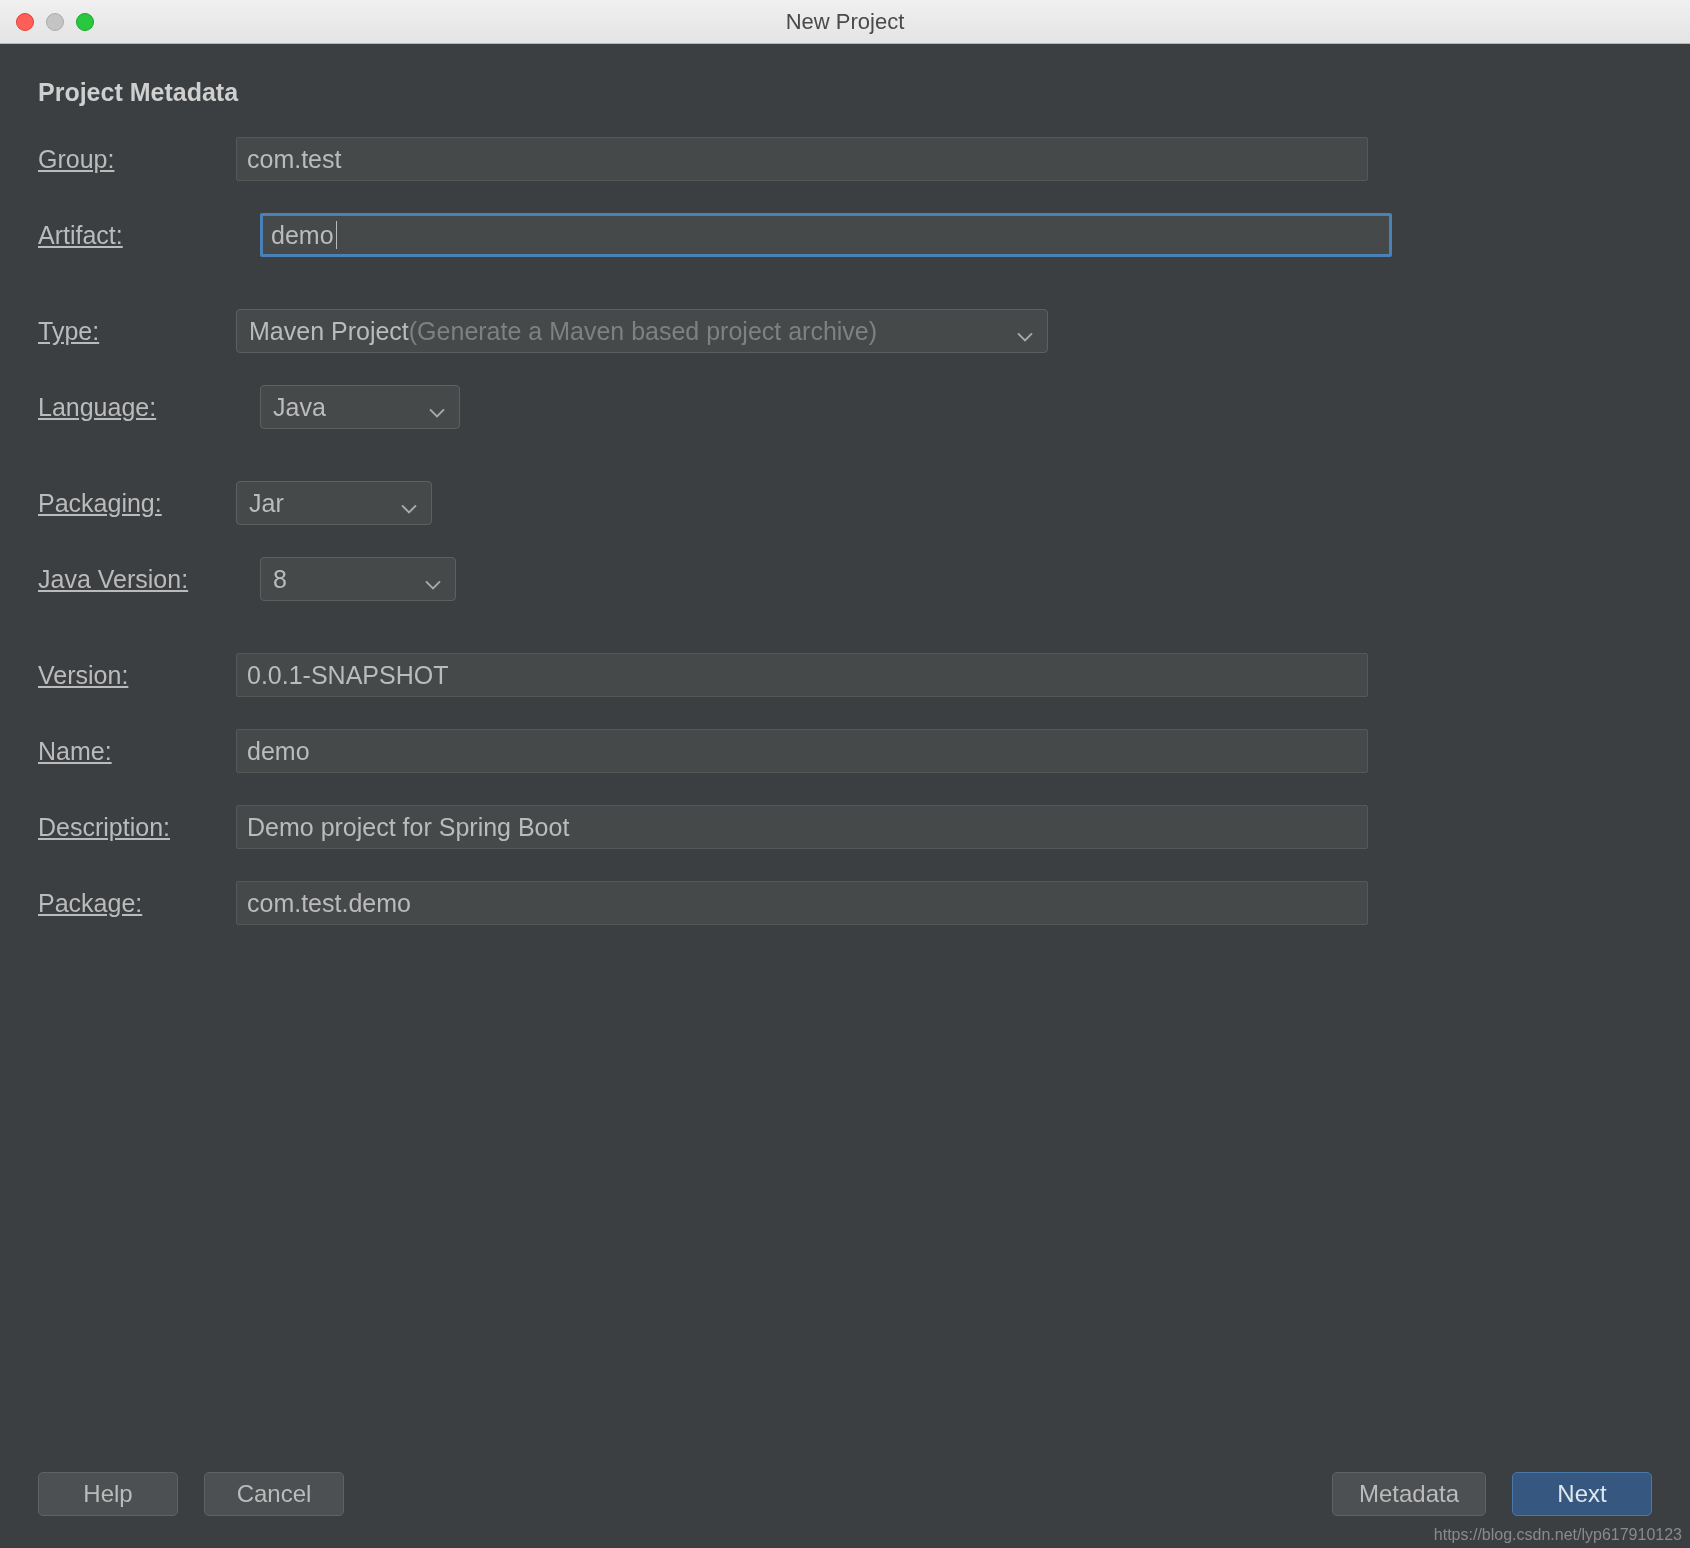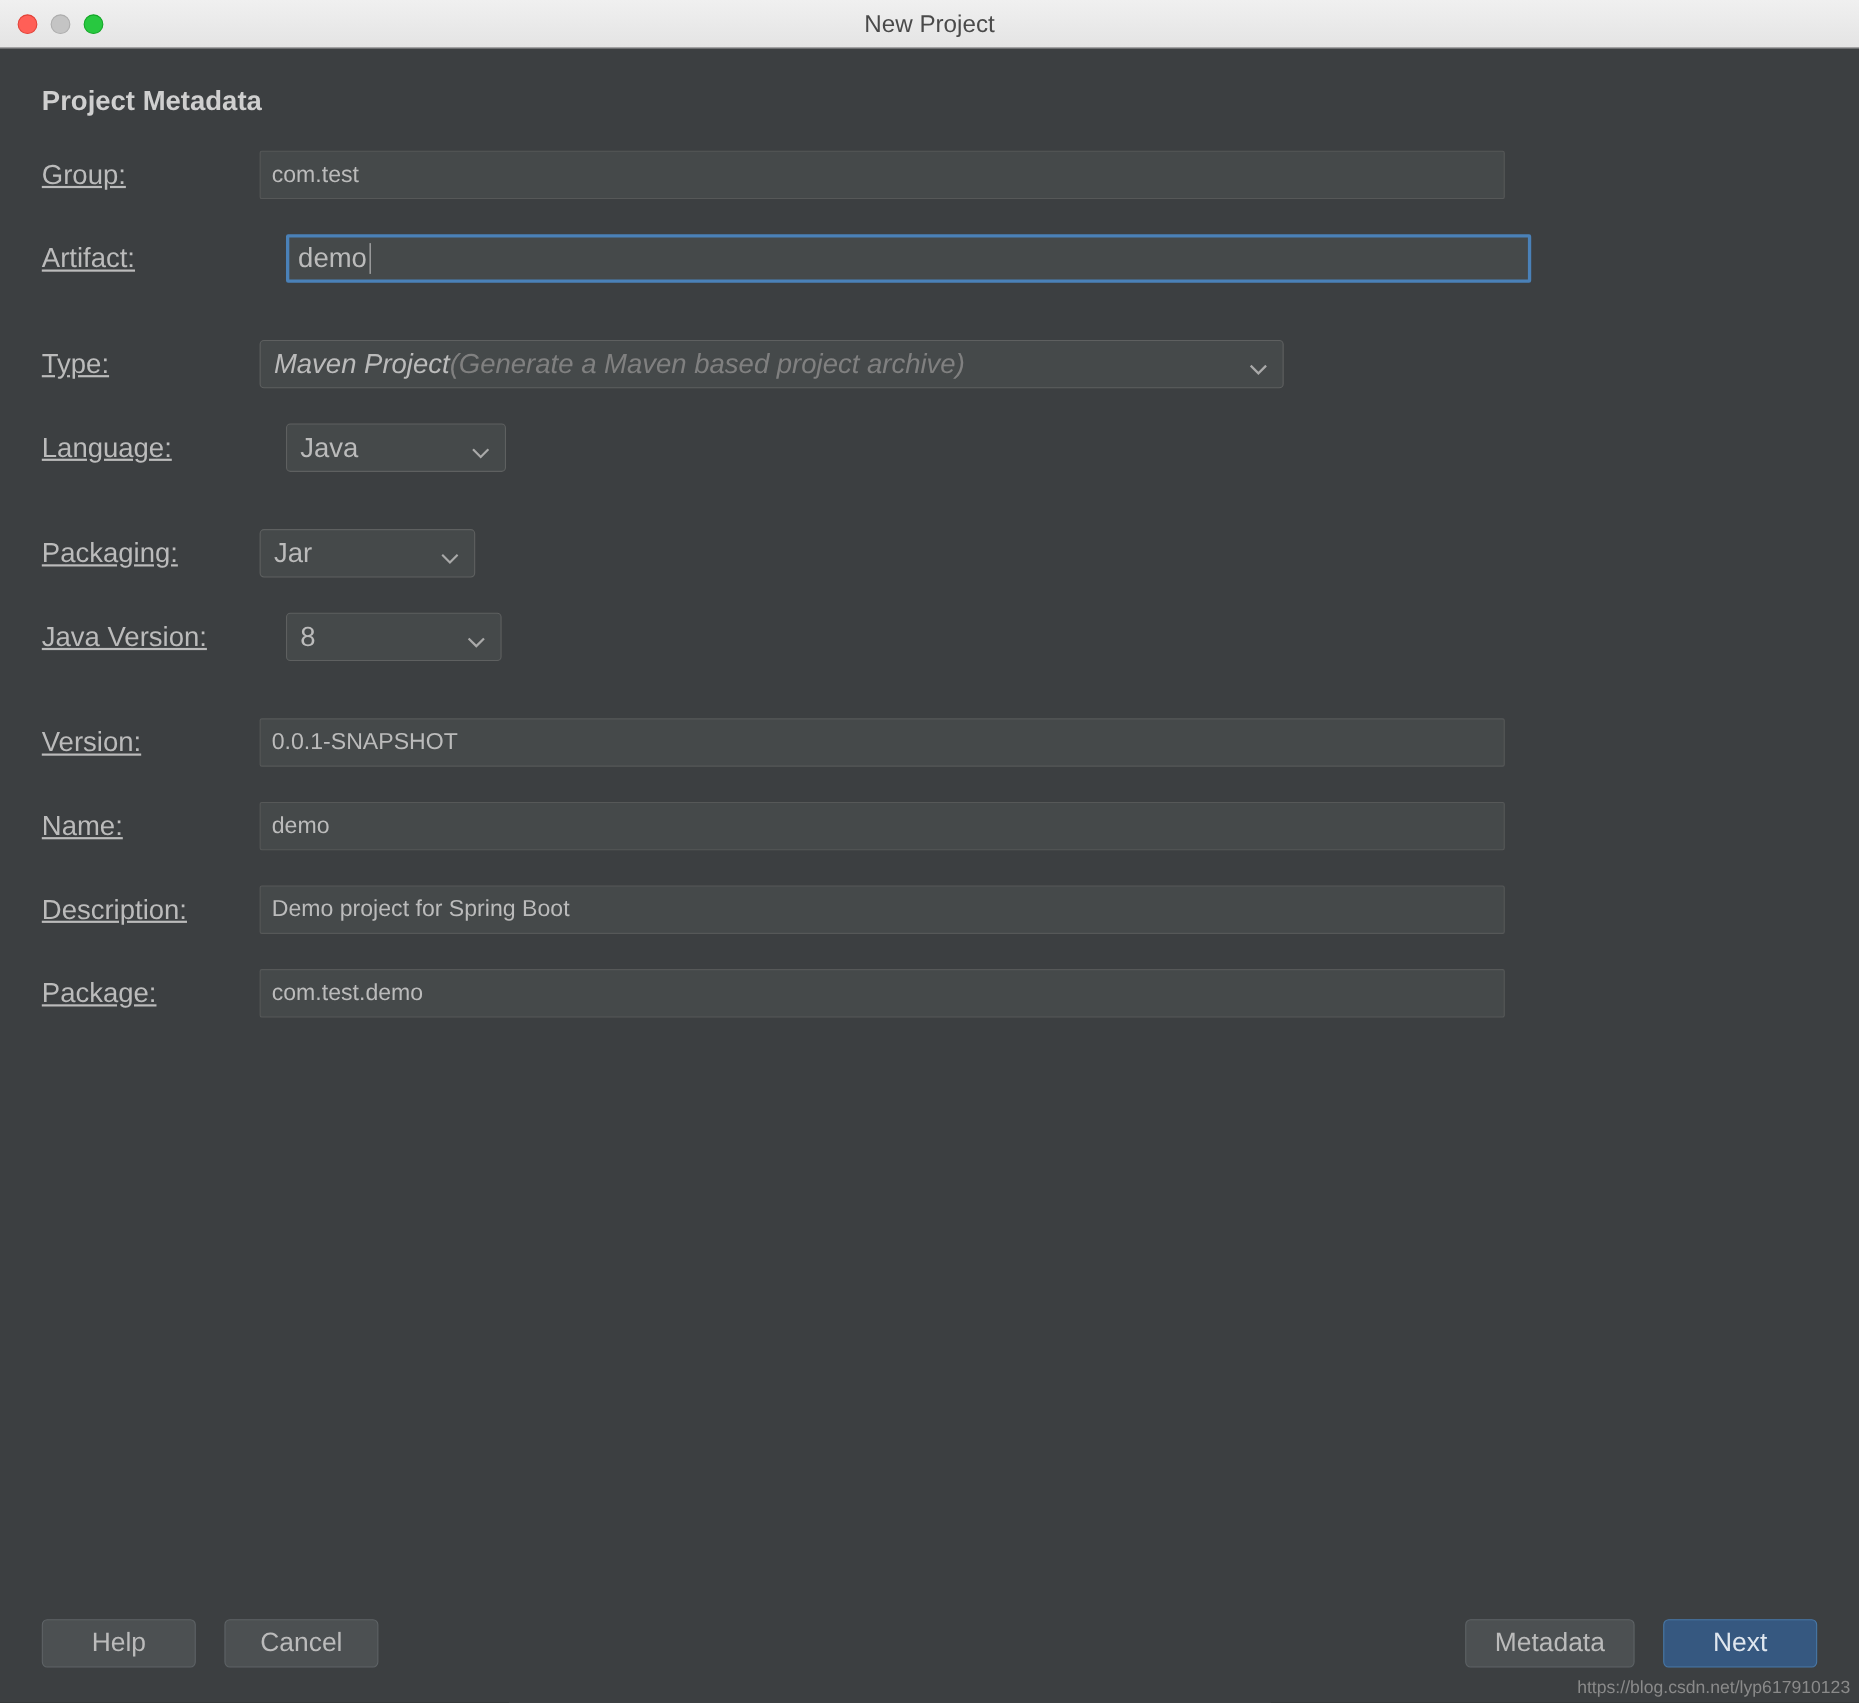--- a/index.html
+++ b/index.html
@@ -79,21 +79,21 @@
     color:var(--text);
     font-size:25px;
     padding:0 10px;
     display:flex;align-items:center;
     border-radius:2px;
   }
   .field-full{width:1132px;}
   .field input{
     width:100%;height:100%;
     background:transparent;border:none;outline:none;
-    color:var(--text);font-size:21px;
+    color:var(--text);font-size:25px;
     font-family:inherit;
     padding:0;
   }
   .field.focused{
     border:3px solid var(--focus);
     padding:0 8px;
   }
   .combo{
     height:44px;
     border:1px solid var(--field-border);
@@ -102,21 +102,21 @@
     display:flex;align-items:center;
     padding:0 12px;
     position:relative;
     color:var(--text);
     font-size:25px;
   }
   .combo .caret{
     position:absolute;right:14px;top:50%;transform:translateY(-40%);
   }
   .combo .hint{color:var(--hint);}
-  .combo-lg{width:931px;font-style:italic;}
+  .combo-lg{width:812px;}
   .combo-sm{width:200px;}
   .combo-md{width:196px;}
   .caret svg{width:16px;height:10px;}
   .spacer-flex{flex:1;}
   
   .footer{
     display:flex;align-items:flex-end;
     padding:0 0 8px 0;
   }
   .btn{

